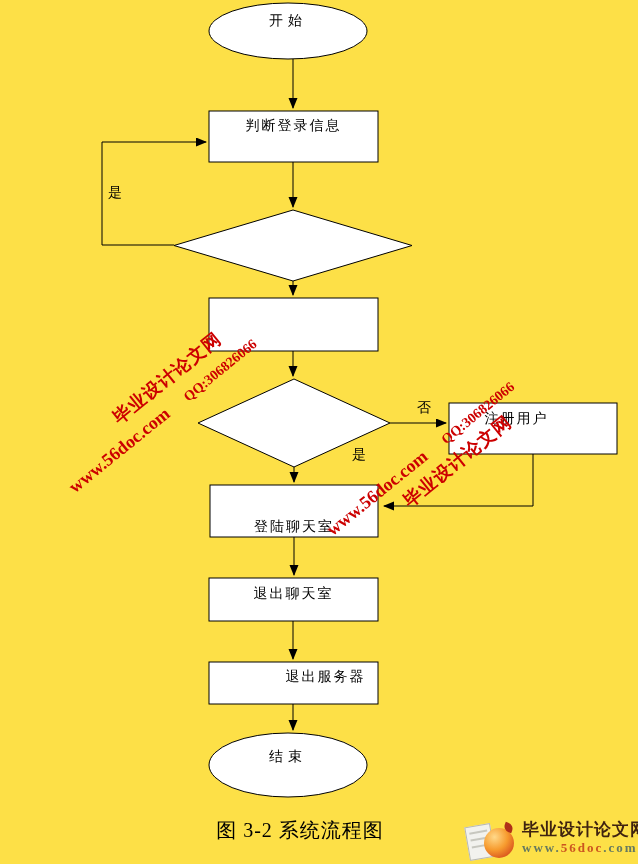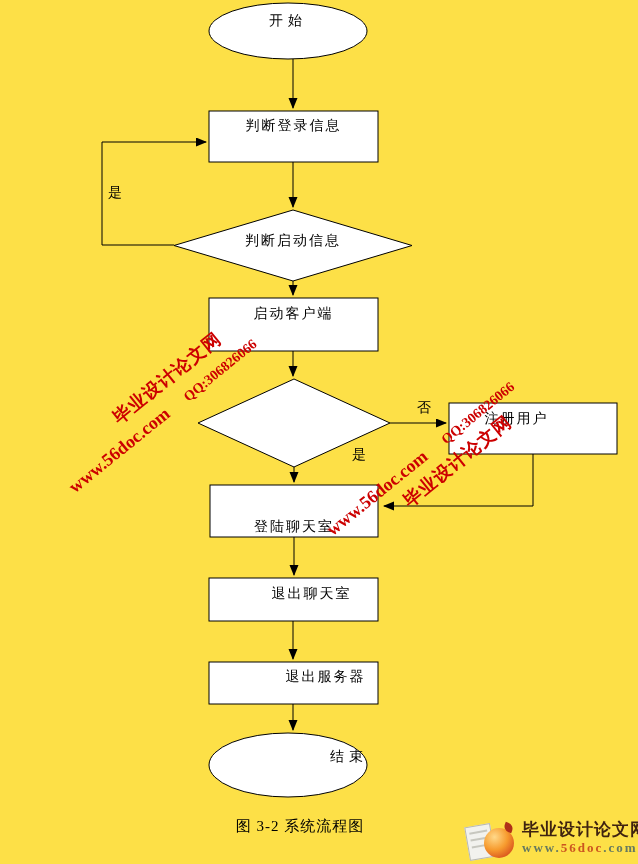--- a/index.html
+++ b/index.html
@@ -8,21 +8,21 @@
     font-family:"Liberation Serif", serif;color:#000;overflow:hidden;
   }
   .flow-svg{position:absolute;left:0;top:0;z-index:1;}
   .lbl{
     position:absolute;z-index:2;text-align:center;
     font-size:14px;letter-spacing:2px;white-space:nowrap;
   }
   .lbl.small{letter-spacing:0;}
   .lbl.wide{letter-spacing:5px;}
   .caption{
-    position:absolute;z-index:2;text-align:center;font-size:15px;
+    position:absolute;z-index:2;text-align:center;font-size:20px;
     letter-spacing:1px;white-space:nowrap;
   }
   
   .wm{
     position:absolute;z-index:3;width:286px;transform:rotate(-39deg);
     pointer-events:none;white-space:nowrap;
   }
   .wm-row{line-height:26px;height:26px;}
   .wm-cn{font-size:18px;font-weight:bold;letter-spacing:1px;}
   .wm-url{font-size:18px;font-weight:bold;}
@@ -86,27 +86,25 @@
       <rect x="449" y="403" width="168" height="51" fill="#fff"></rect>
       <rect x="210" y="485" width="168" height="52" fill="#fff"></rect>
       <rect x="209" y="578" width="169" height="43" fill="#fff"></rect>
       <rect x="209" y="662" width="169" height="42" fill="#fff"></rect>
       <ellipse cx="288" cy="765" rx="79" ry="32" fill="#fff"></ellipse>
     </g>
   </svg>
 
   <div class="lbl wide" style="left:208px;top:12px;width:160px;">开始</div>
   <div class="lbl" style="left:209px;top:117px;width:169px;">判断登录信息</div>
-  <div class="lbl" style="left:174px;top:232px;width:238px;">判断启动信息</div>
-  <div class="lbl" style="left:209px;top:305px;width:169px;">启动客户端</div>
   <div class="lbl" style="left:449px;top:410px;width:135px;">注册用户</div>
   <div class="lbl" style="left:210px;top:518px;width:168px;">登陆聊天室</div>
-  <div class="lbl" style="left:209px;top:585px;width:169px;margin-left:18px;">退出聊天室</div>
+  <div class="lbl" style="left:209px;top:585px;width:169px;">退出聊天室</div>
   <div class="lbl" style="left:209px;top:668px;width:169px;margin-left:32px;">退出服务器</div>
-  <div class="lbl wide" style="left:208px;top:748px;width:160px;text-align:right;">结束</div>
+  <div class="lbl wide" style="left:208px;top:748px;width:160px;">结束</div>
 
   <div class="lbl small" style="left:100px;top:184px;width:30px;">是</div>
   <div class="lbl small" style="left:410px;top:399px;width:28px;">否</div>
   <div class="lbl small" style="left:344px;top:446px;width:30px;">是</div>
 
   <div class="caption" style="left:169px;top:817px;width:262px;">图 3-2 系统流程图</div>
 
   <div class="wm" style="left:31px;top:363px;color:#cc0000;">
     <div class="wm-row"><span class="wm-indent"></span><span class="wm-cn">毕业设计论文网</span></div>
     <div class="wm-row">

